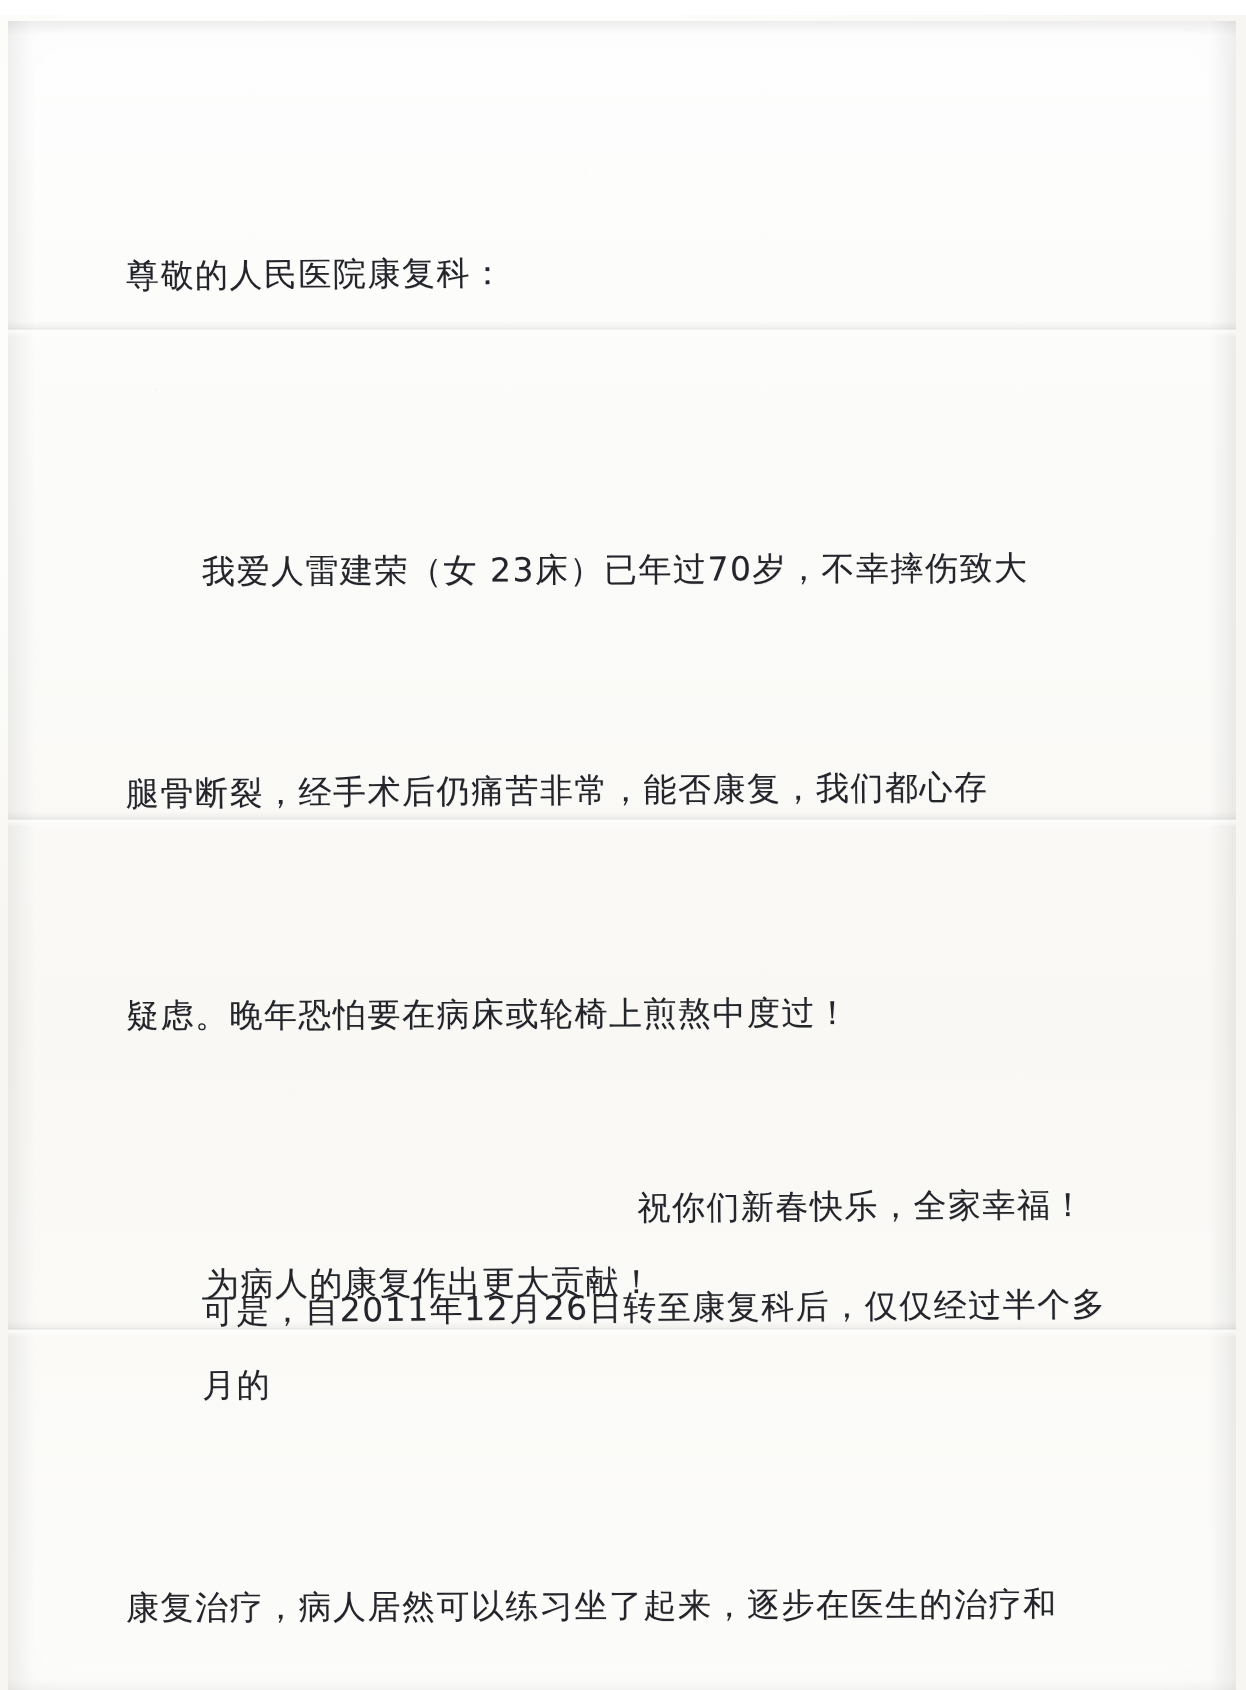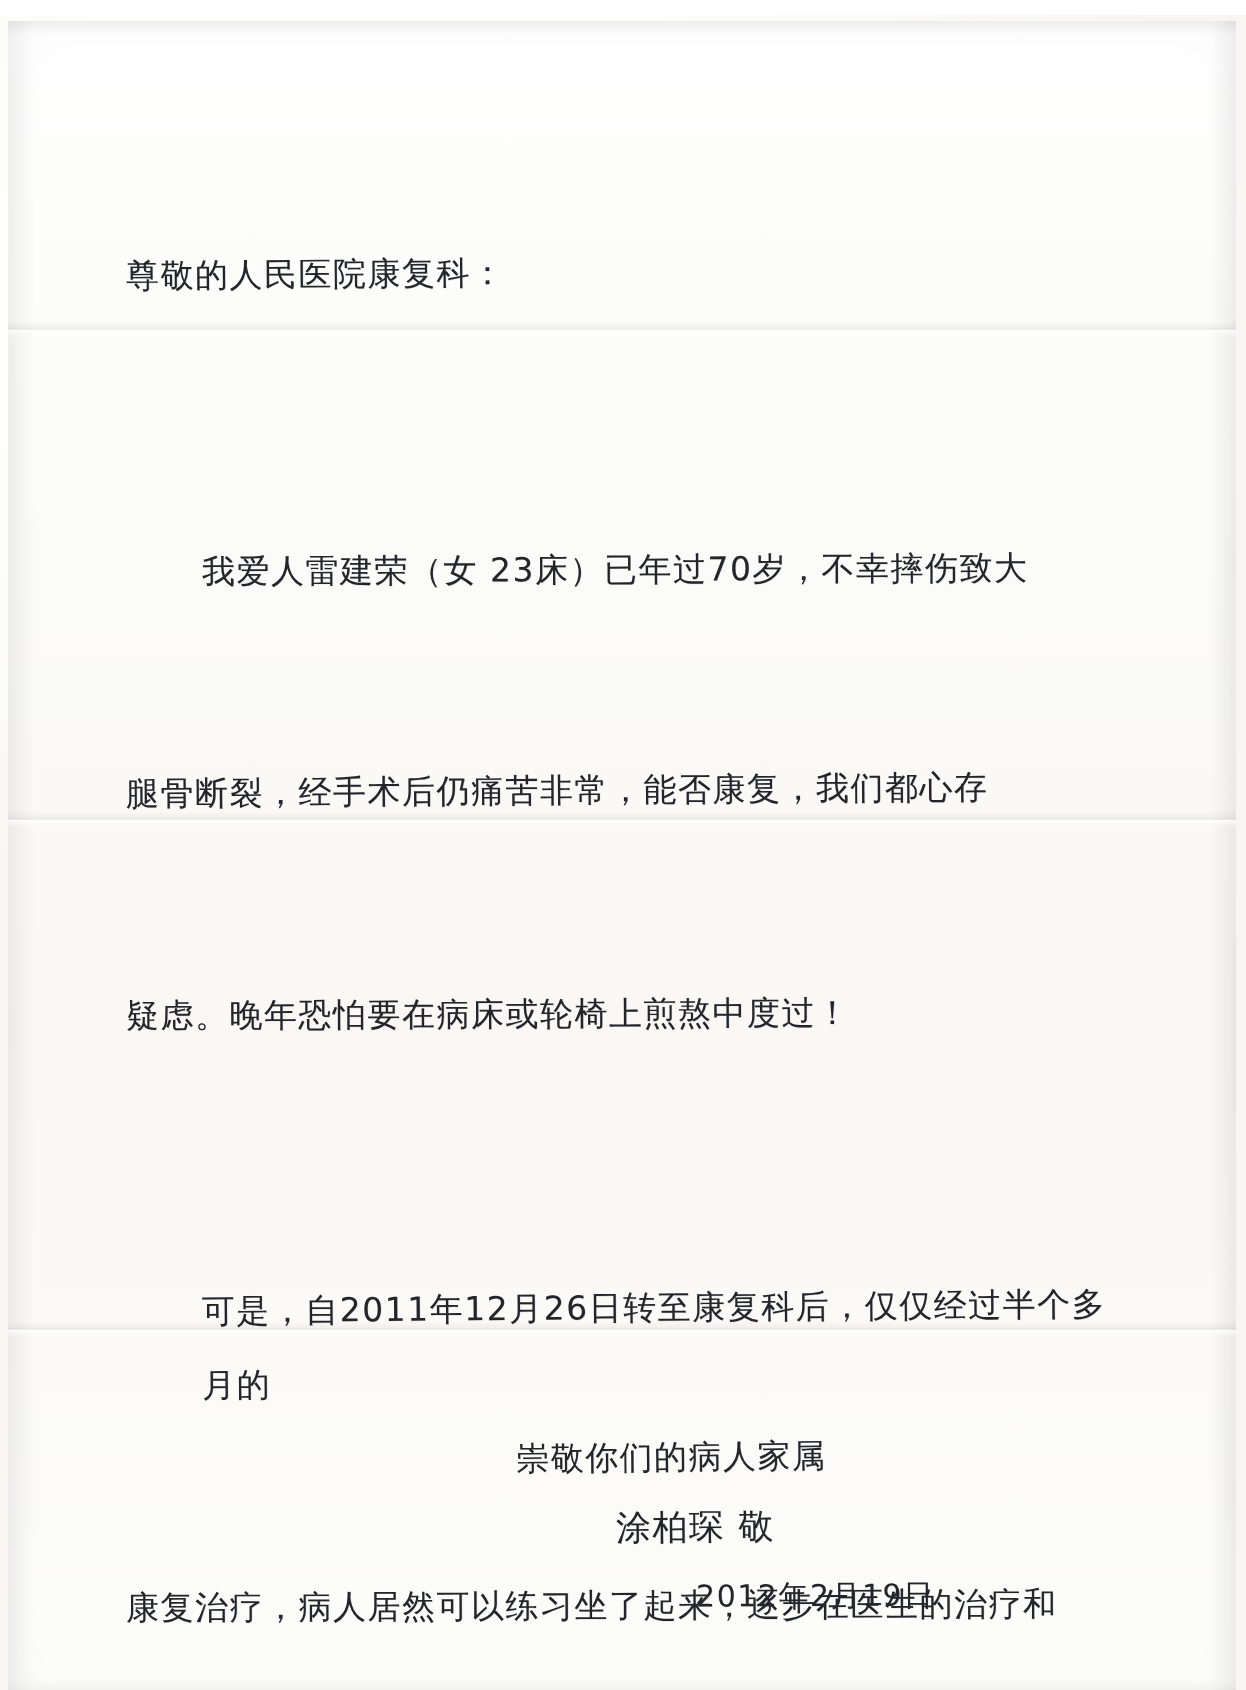--- a/index.html
+++ b/index.html
@@ -176,20 +176,19 @@
       
       
 
       
       
       
 
       
     </div>
 
+    <div class="closing-block" style="top:1150px;">
+      <span class="line-right">祝你们新春快乐，全家幸福！</span>
+      <span class="line-indent2">为病人的康复作出更大贡献！</span>
+    </div>
 
-    <div class="signature-block">
-      <span class="sig-1">崇敬你们的病人家属</span>
-      <span class="sig-2">涂柏琛  敬</span>
-      <span class="sig-3">2012年2月19日</span>
-    </div>
   </div>
 </div>
 
 </body></html>

